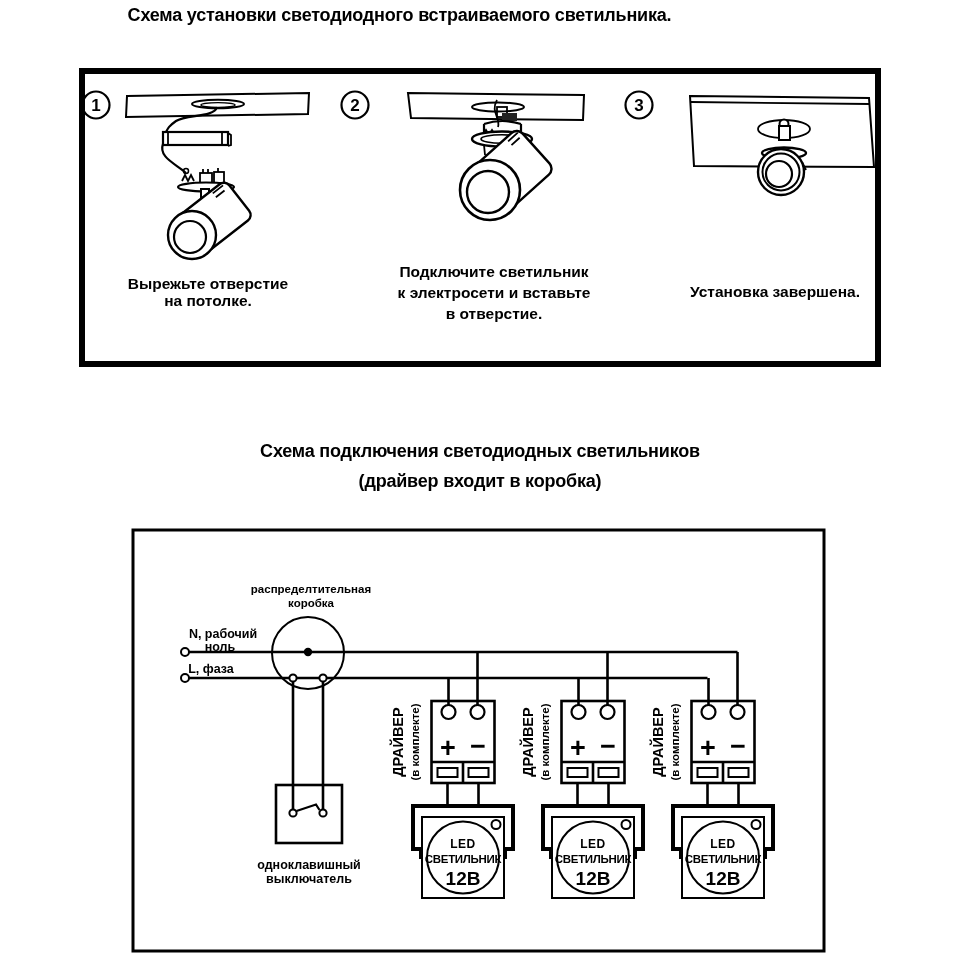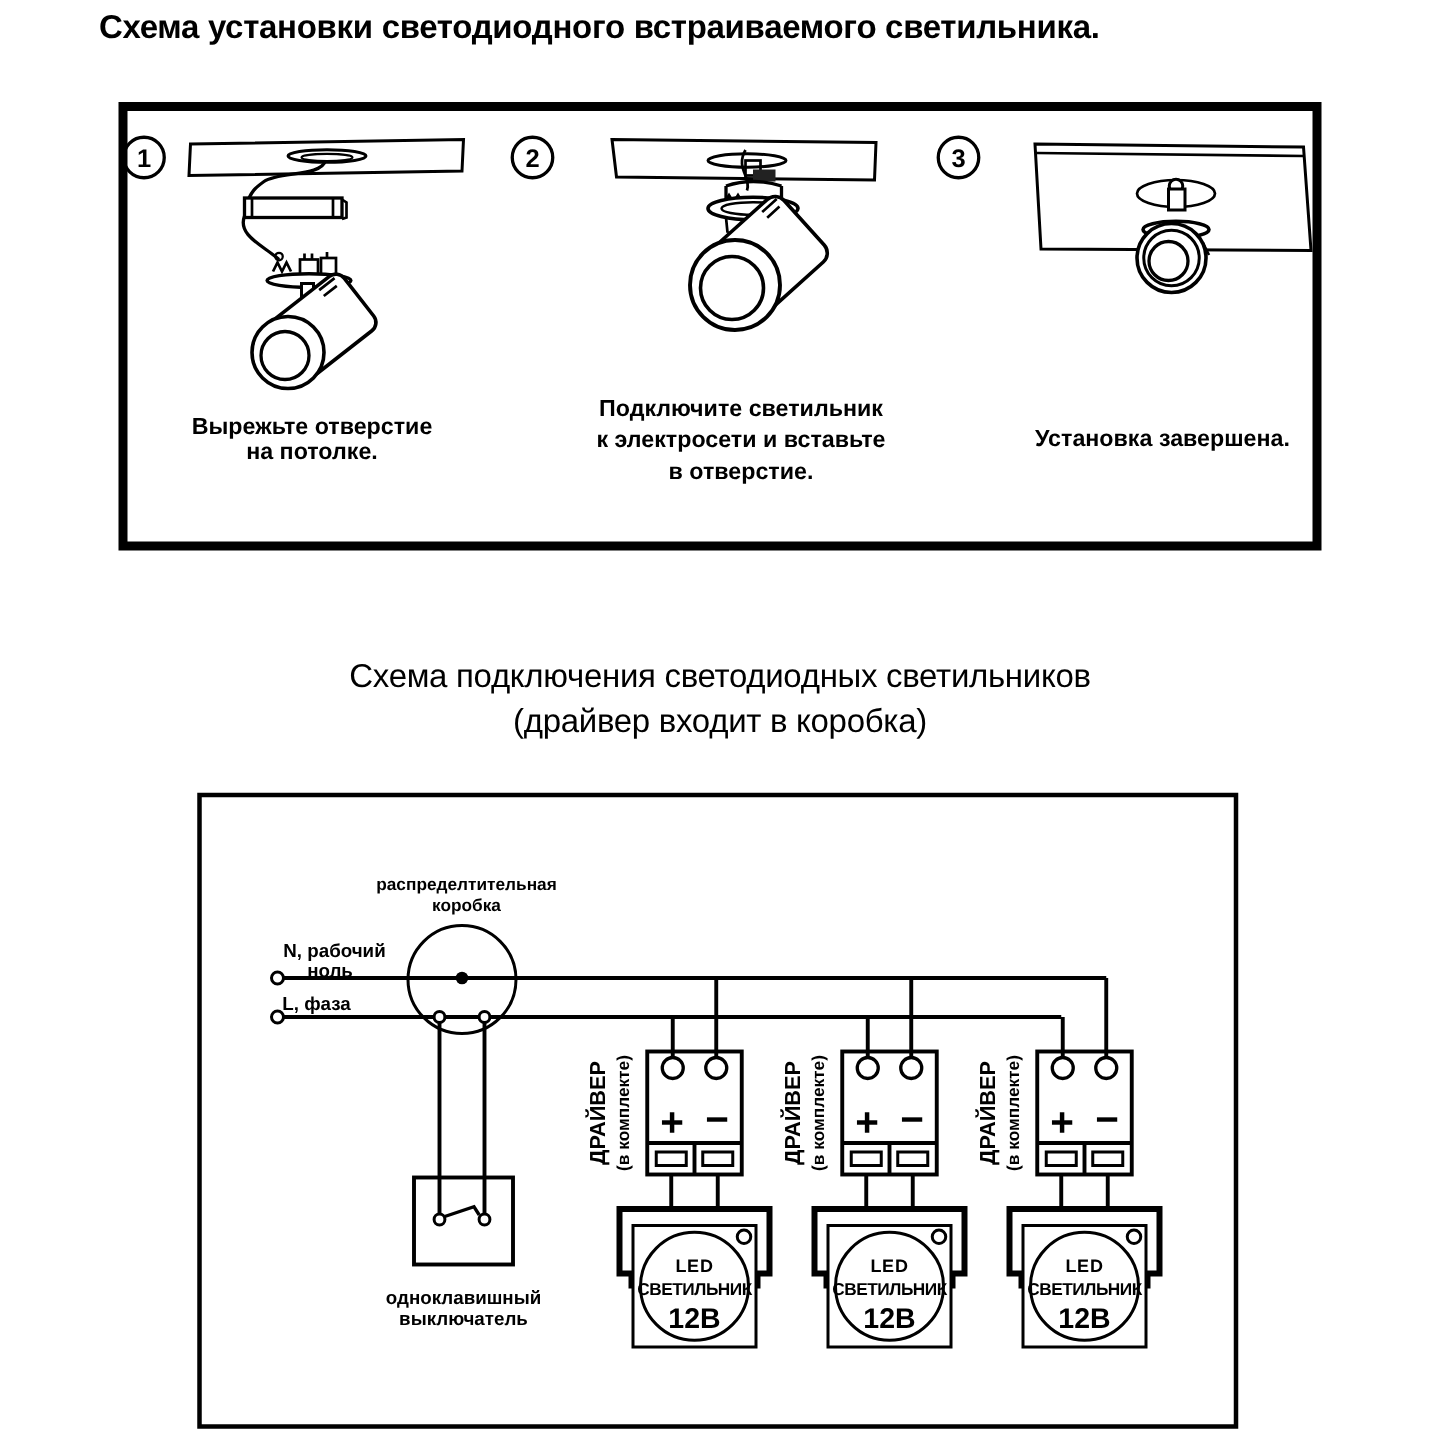--- a/index.html
+++ b/index.html
@@ -1,21 +1,21 @@
 <!DOCTYPE html>
 <html><head>
 <meta charset="utf-8">
 <style>
   html,body{margin:0;padding:0;background:#ffffff;}
   .page{position:relative;width:960px;height:960px;background:#ffffff;overflow:hidden;
         font-family:"Liberation Sans",sans-serif;color:#000;}
   .title-main{position:absolute;left:0;top:5px;width:799px;text-align:center;
-        font-size:22px;font-weight:bold;letter-spacing:-0.2px;}
+        font-size:18px;font-weight:bold;letter-spacing:-0.2px;}
   .title-wiring{position:absolute;left:0;top:436px;width:960px;text-align:center;
-        font-size:22px;font-weight:normal;line-height:30px;letter-spacing:-0.2px;}
+        font-size:18px;font-weight:bold;line-height:30px;letter-spacing:-0.2px;}
   svg.fig{position:absolute;}
   svg text{fill:#000;text-anchor:middle;font-family:"Liberation Sans",sans-serif;font-weight:bold;}
   .cap{font-size:15.5px;}
   .num{font-size:17px;}
   .lbl12{font-size:12.5px;}
   .lbl11{font-size:11.5px;}
   .drv1{font-size:14.5px;}
   .drv2{font-size:11.5px;}
   .pol{font-size:27px;}
   .led1{font-size:12px;letter-spacing:.5px;}

